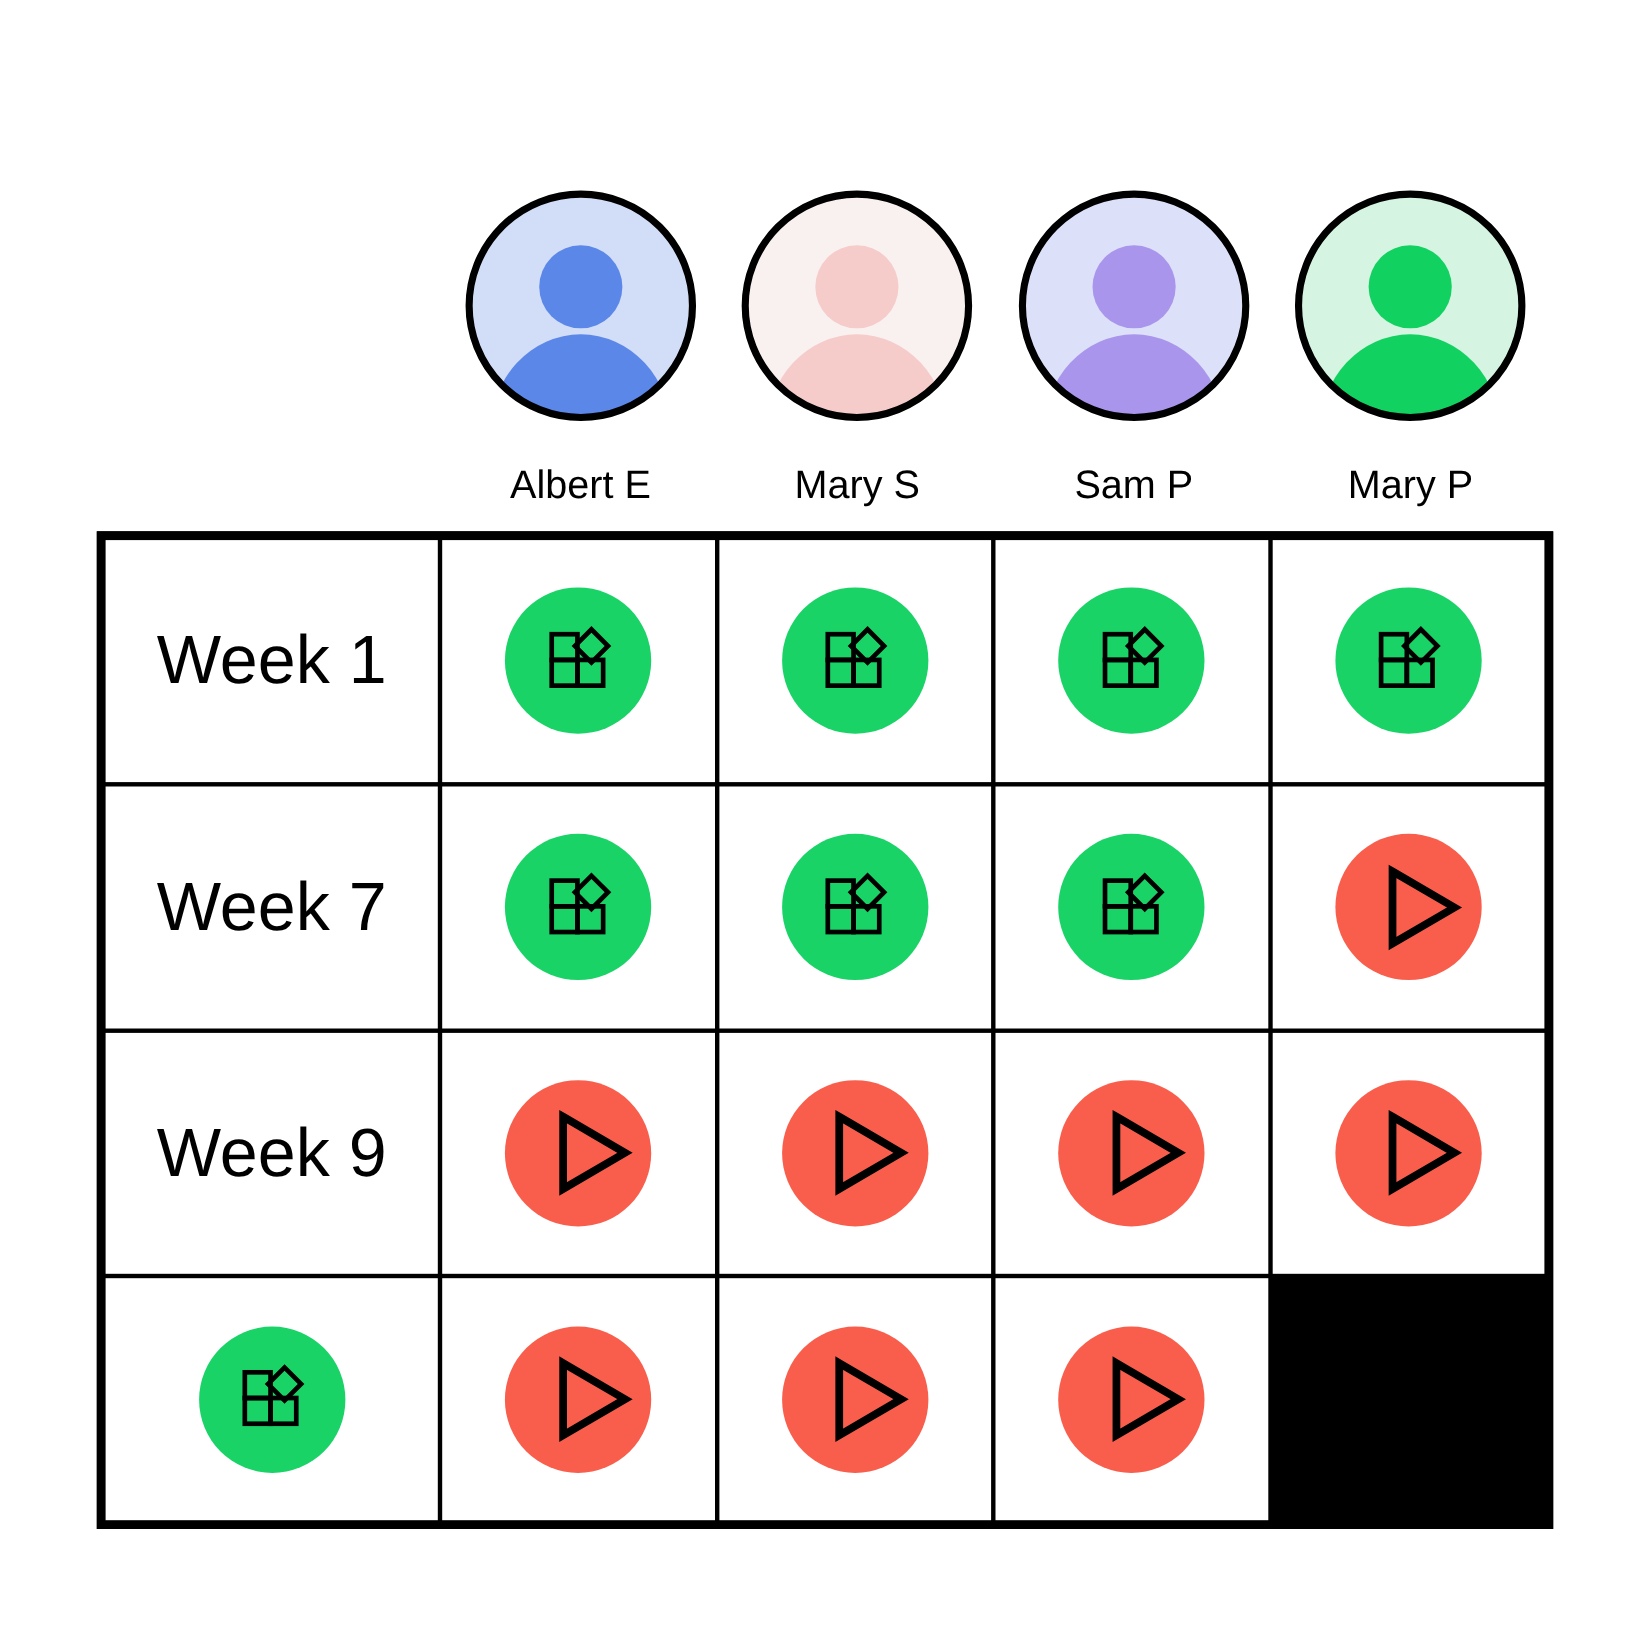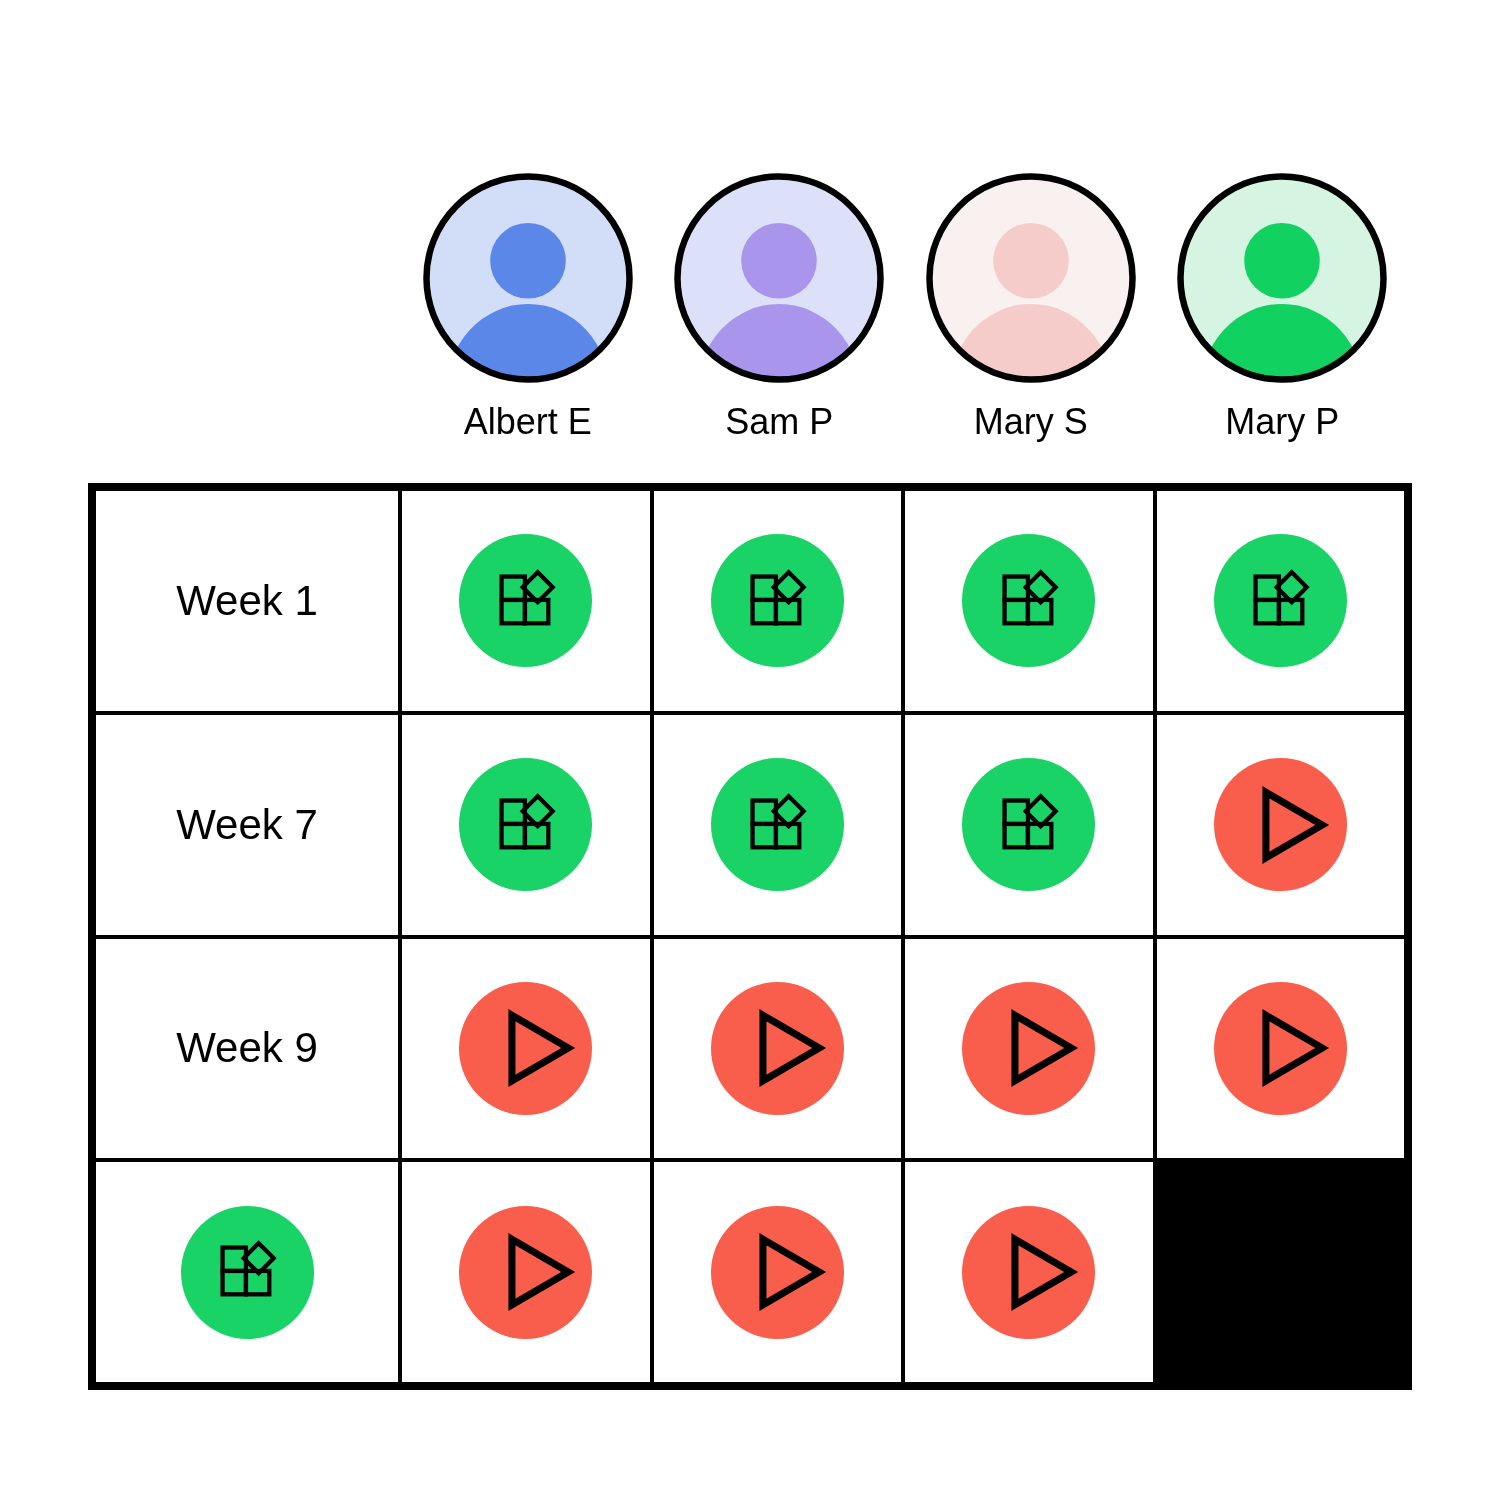--- a/index.html
+++ b/index.html
@@ -22,20 +22,21 @@
     left: 402px;
     top: 170px;
     width: 1006px;
     display: flex;
   }
   .avatar-col {
     flex: 1;
     display: flex;
     flex-direction: column;
     align-items: center;
+    gap: 19px;
   }
   .avatar {
     width: 216px;
     height: 216px;
     display: block;
   }
   .avatar-name {
     margin-top: 14px;
     font-size: 36px;
     line-height: 44px;
@@ -57,21 +58,21 @@
     grid-auto-rows: 1fr;
     gap: 4px;
   }
   .cell {
     background: #ffffff;
     display: flex;
     align-items: center;
     justify-content: center;
   }
   .row-label {
-    font-size: 42px;
+    font-size: 62px;
     color: #000000;
   }
   .status-circle {
     width: 133px;
     height: 133px;
     border-radius: 50%;
     display: flex;
     align-items: center;
     justify-content: center;
   }
@@ -98,46 +99,46 @@
           <circle cx="50" cy="42" r="17.5" style="fill: rgb(91, 135, 232);"></circle>
           <ellipse cx="50" cy="103" rx="38" ry="41" style="fill: rgb(91, 135, 232);"></ellipse>
         </g>
         <circle cx="50" cy="50" r="47" fill="none" stroke="#000" stroke-width="3"></circle>
       </svg>
       <div class="avatar-name">Albert E</div>
     </div>
 
     <div class="avatar-col">
       <svg class="avatar" viewBox="0 0 100 100">
+        <clipPath id="clip-av2">
+            <circle cx="50" cy="50" r="47"></circle>
+          </clipPath>
+        <circle cx="50" cy="50" r="47" style="fill: rgb(249, 240, 240);"></circle>
+        <g clip-path="url(#clip-av2)">
+          <circle cx="50" cy="42" r="17.5" style="fill: rgb(245, 204, 202);"></circle>
+          <ellipse cx="50" cy="103" rx="38" ry="41" style="fill: rgb(245, 204, 202);"></ellipse>
+        </g>
+        <circle cx="50" cy="50" r="47" fill="none" stroke="#000" stroke-width="3"></circle>
+      </svg>
+      <div class="avatar-name">Mary S</div>
+    </div>
+
+    <div class="avatar-col">
+      <svg class="avatar" viewBox="0 0 100 100">
         <clipPath id="clip-av1">
             <circle cx="50" cy="50" r="47"></circle>
           </clipPath>
         <circle cx="50" cy="50" r="47" style="fill: rgb(220, 225, 249);"></circle>
         <g clip-path="url(#clip-av1)">
           <circle cx="50" cy="42" r="17.5" style="fill: rgb(169, 149, 236);"></circle>
           <ellipse cx="50" cy="103" rx="38" ry="41" style="fill: rgb(169, 149, 236);"></ellipse>
         </g>
         <circle cx="50" cy="50" r="47" fill="none" stroke="#000" stroke-width="3"></circle>
       </svg>
       <div class="avatar-name">Sam P</div>
-    </div>
-
-    <div class="avatar-col">
-      <svg class="avatar" viewBox="0 0 100 100">
-        <clipPath id="clip-av2">
-            <circle cx="50" cy="50" r="47"></circle>
-          </clipPath>
-        <circle cx="50" cy="50" r="47" style="fill: rgb(249, 240, 240);"></circle>
-        <g clip-path="url(#clip-av2)">
-          <circle cx="50" cy="42" r="17.5" style="fill: rgb(245, 204, 202);"></circle>
-          <ellipse cx="50" cy="103" rx="38" ry="41" style="fill: rgb(245, 204, 202);"></ellipse>
-        </g>
-        <circle cx="50" cy="50" r="47" fill="none" stroke="#000" stroke-width="3"></circle>
-      </svg>
-      <div class="avatar-name">Mary S</div>
     </div>
 
     <div class="avatar-col">
       <svg class="avatar" viewBox="0 0 100 100">
         <clipPath id="clip-av3">
             <circle cx="50" cy="50" r="47"></circle>
           </clipPath>
         <circle cx="50" cy="50" r="47" style="fill: rgb(213, 244, 225);"></circle>
         <g clip-path="url(#clip-av3)">
           <circle cx="50" cy="42" r="17.5" style="fill: rgb(17, 209, 96);"></circle>

